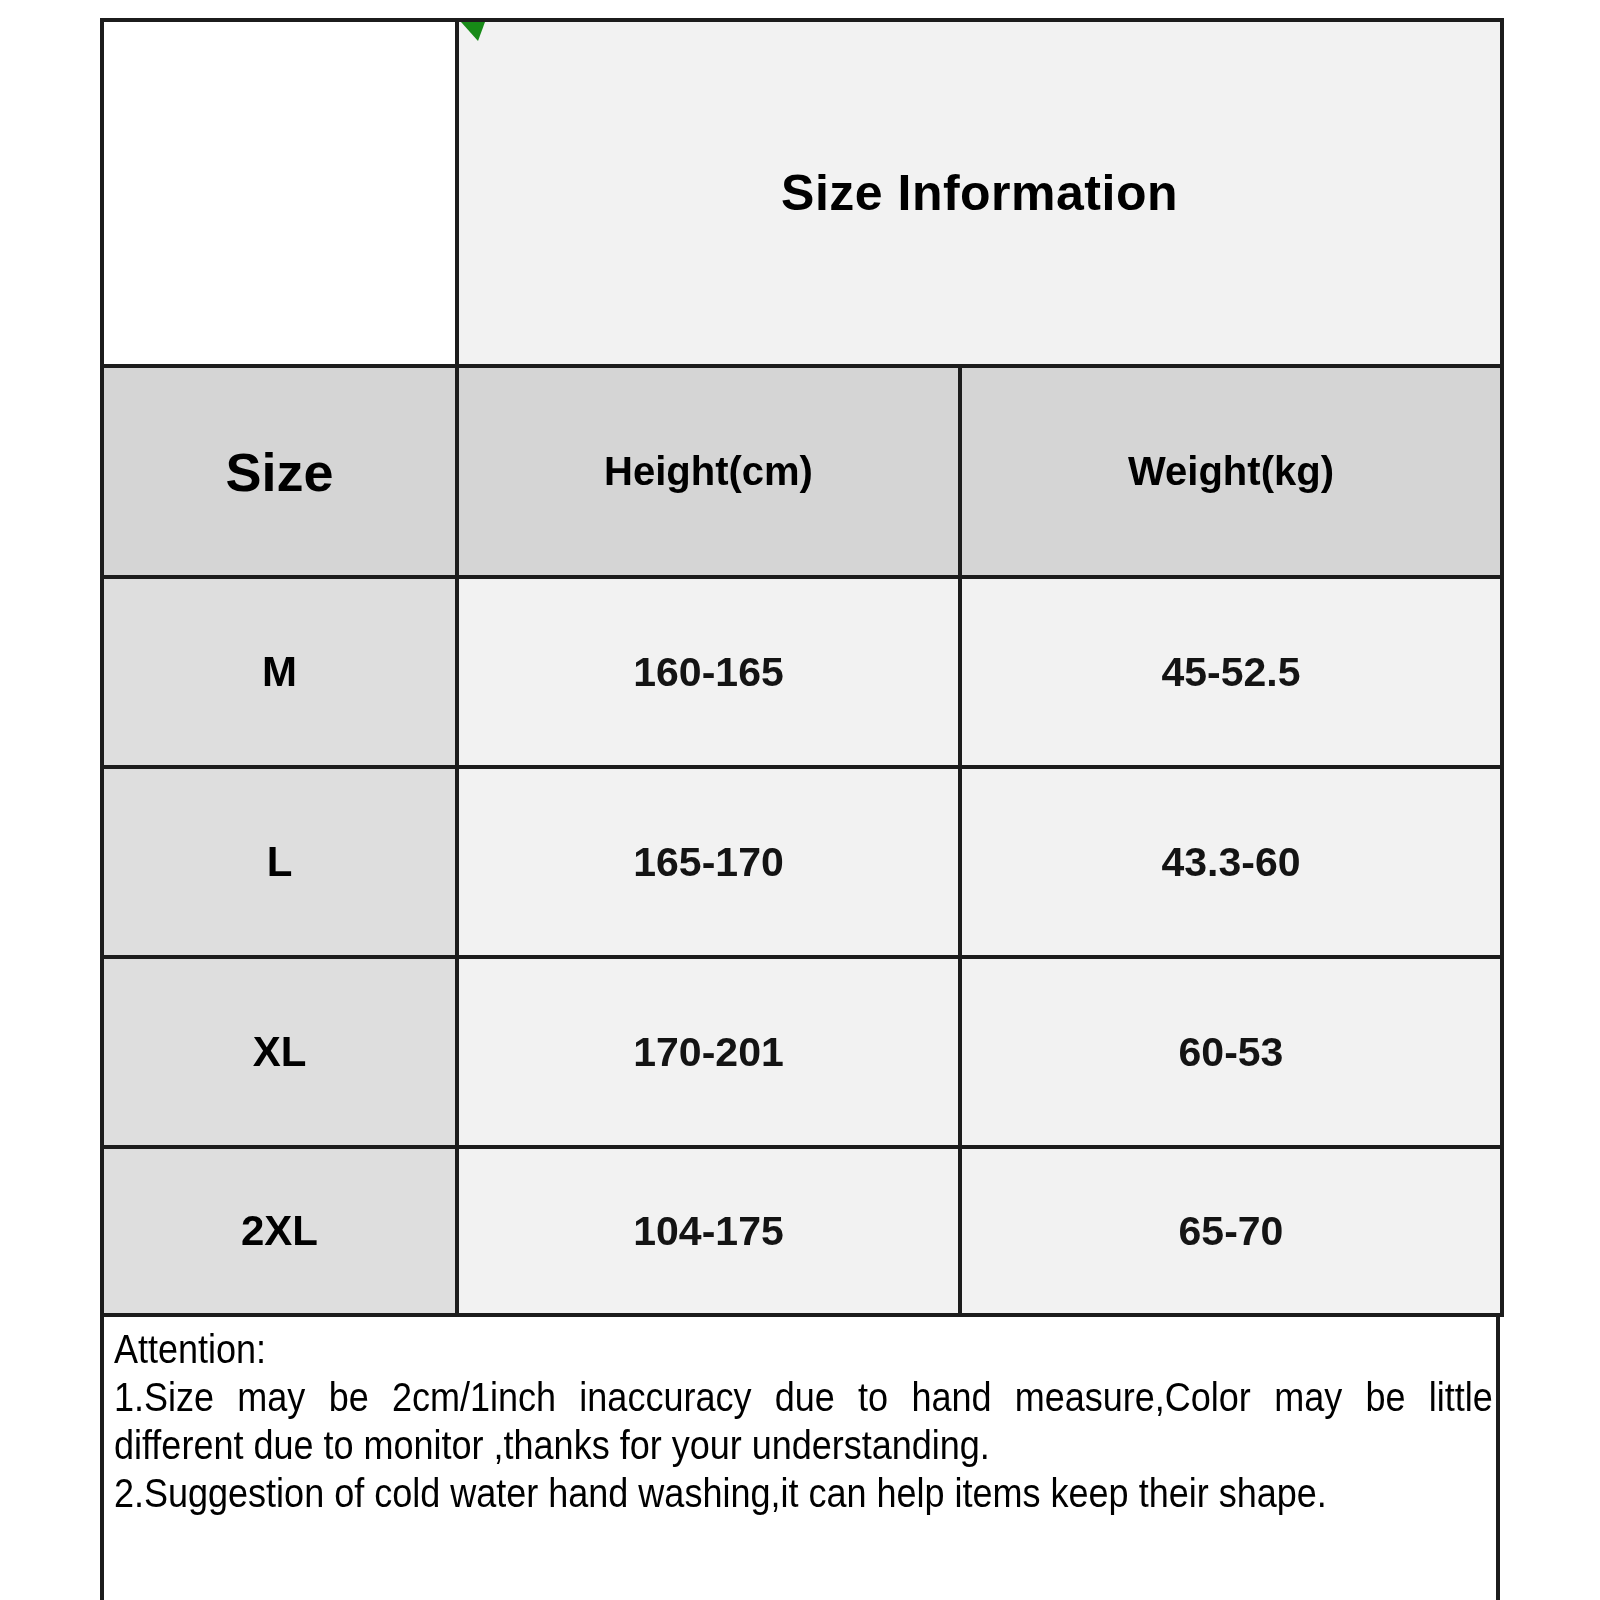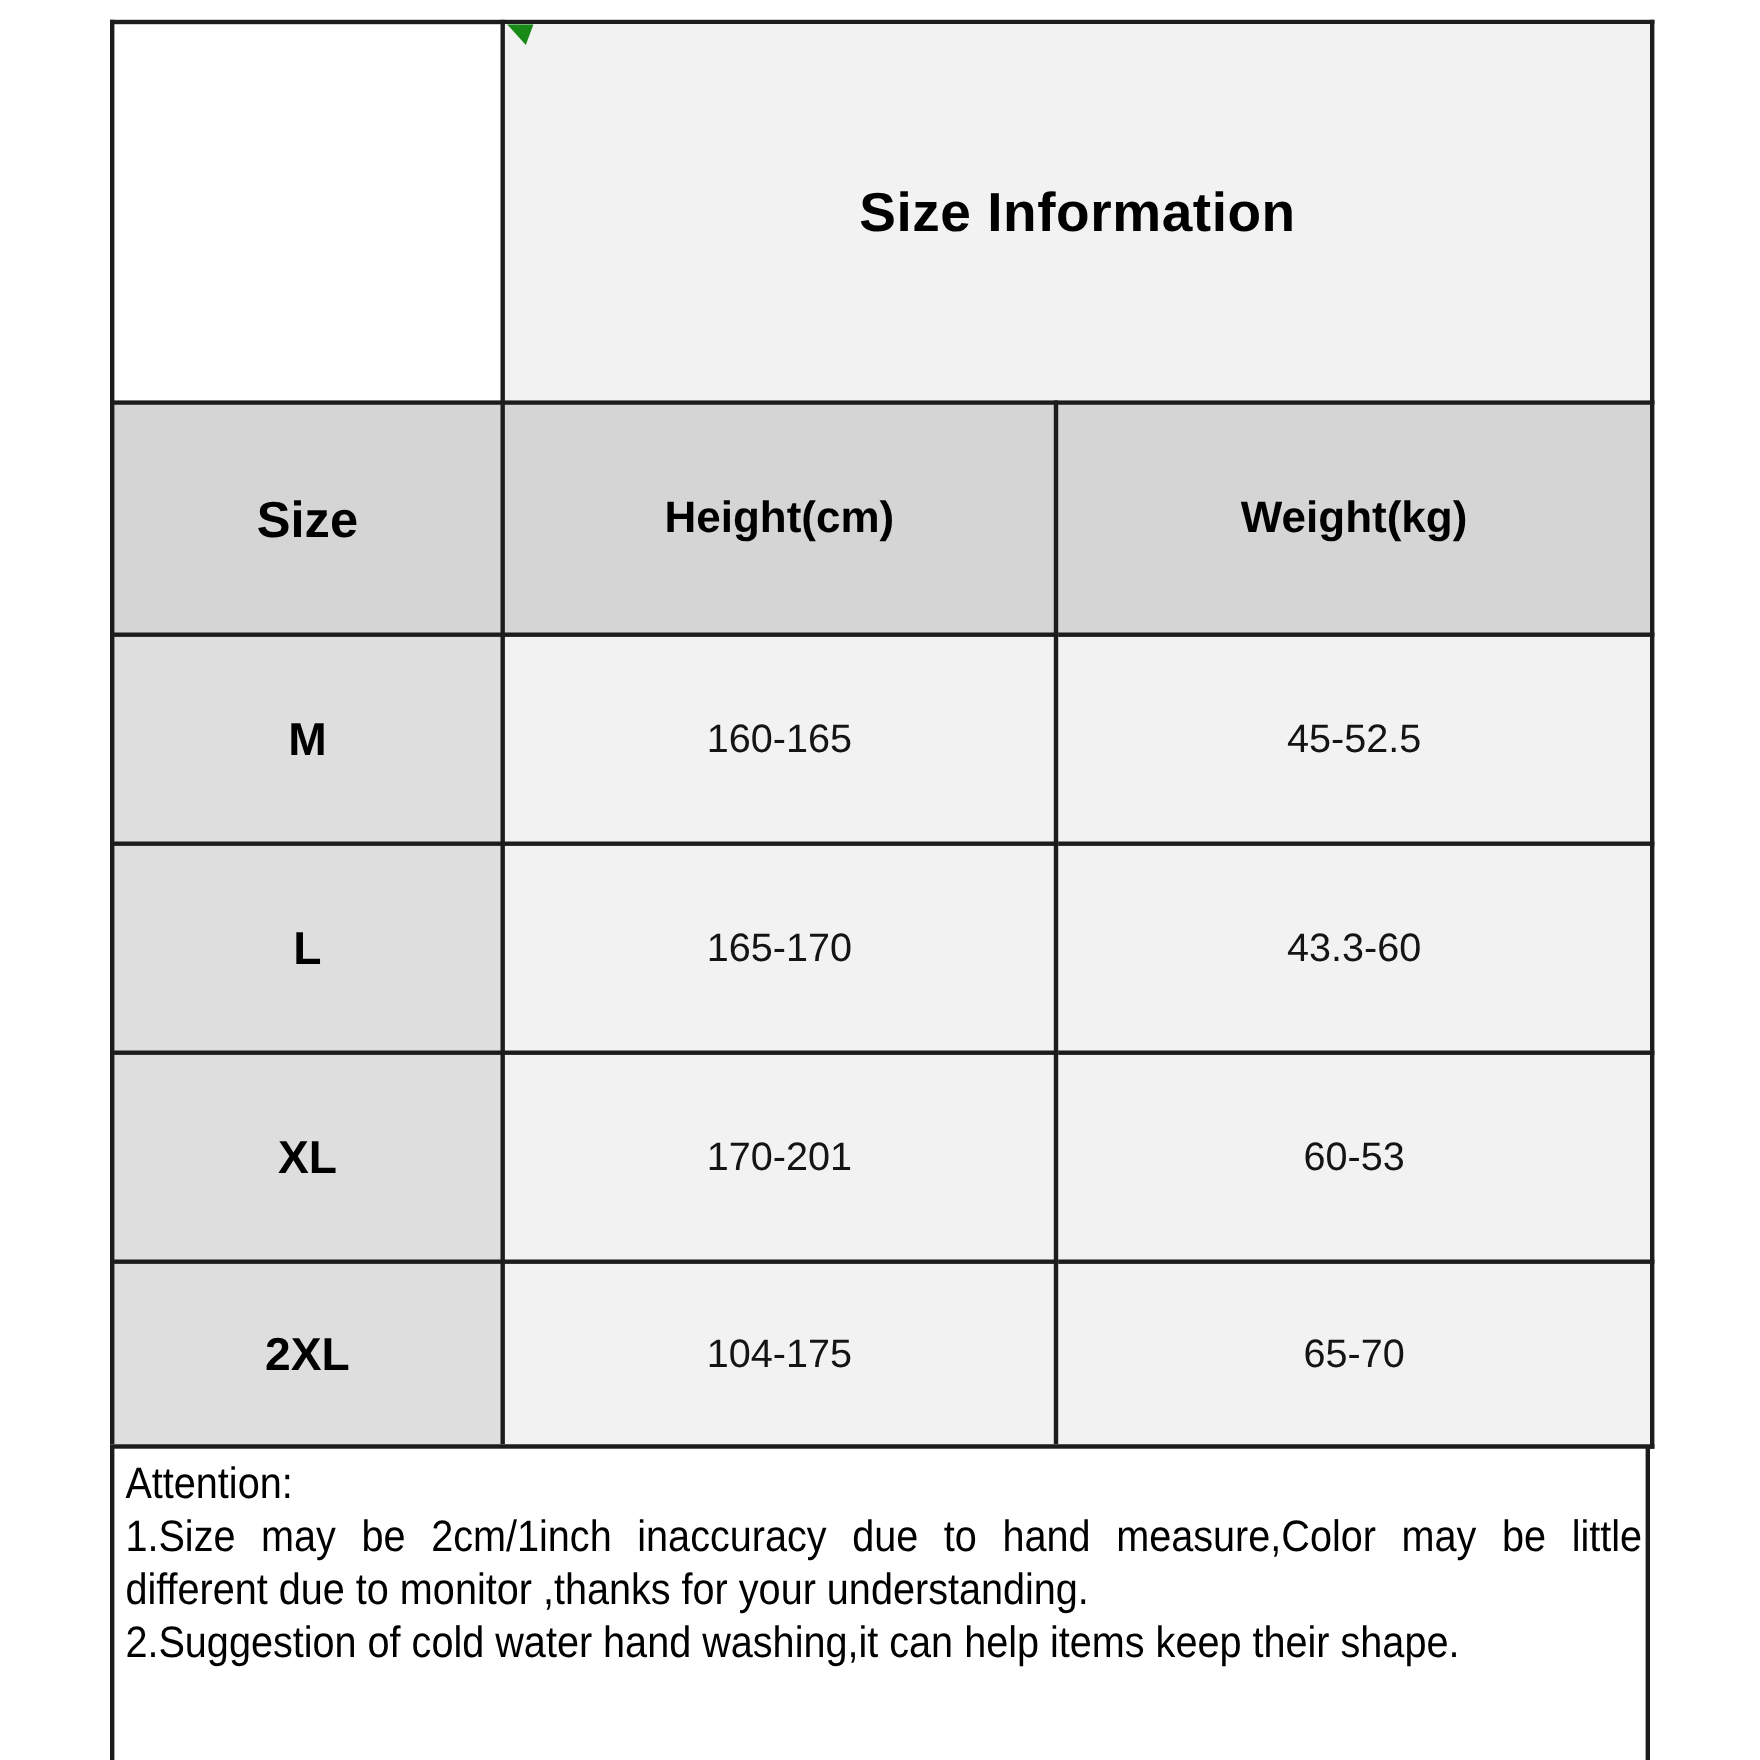--- a/index.html
+++ b/index.html
@@ -23,23 +23,23 @@
 
   td.title-cell{background:var(--title-bg,#f2f2f2);position:relative;}
   .main-title{font-size:50px;font-weight:bold;letter-spacing:0.5px;}
   .corner-badge{
     position:absolute;left:2px;top:0;width:0;height:0;z-index:6;
     border-left:17px solid transparent;border-right:7px solid transparent;
     border-top:19px solid var(--badge-green,#178a17);
   }
 
   th.col-head{background:var(--header-bg,#d5d5d5);font-weight:bold;font-size:40px;}
-  th.col-head.size-head{font-size:46px;}
+  th.col-head.size-head{font-size:54px;}
   td.size-cell{background:var(--size-col-bg,#dedede);font-weight:bold;font-size:42px;}
-  td.value-cell{background:var(--cell-bg,#f2f2f2);font-weight:normal;font-size:36px;color:#141414;}
+  td.value-cell{background:var(--cell-bg,#f2f2f2);font-weight:bold;font-size:41px;color:#141414;}
 
   
   .attention-box{
     box-sizing:border-box;width:1400px;height:300px;margin-top:-4px;
     border:4px solid var(--border,#1c1c1c);background:var(--attention-bg,#ffffff);
     padding:8px 10px;overflow:hidden;position:relative;z-index:2;
   }
   .attention-text{
     width:1532px;transform:scaleX(0.9);transform-origin:left top;
     font-size:40px;line-height:48px;

